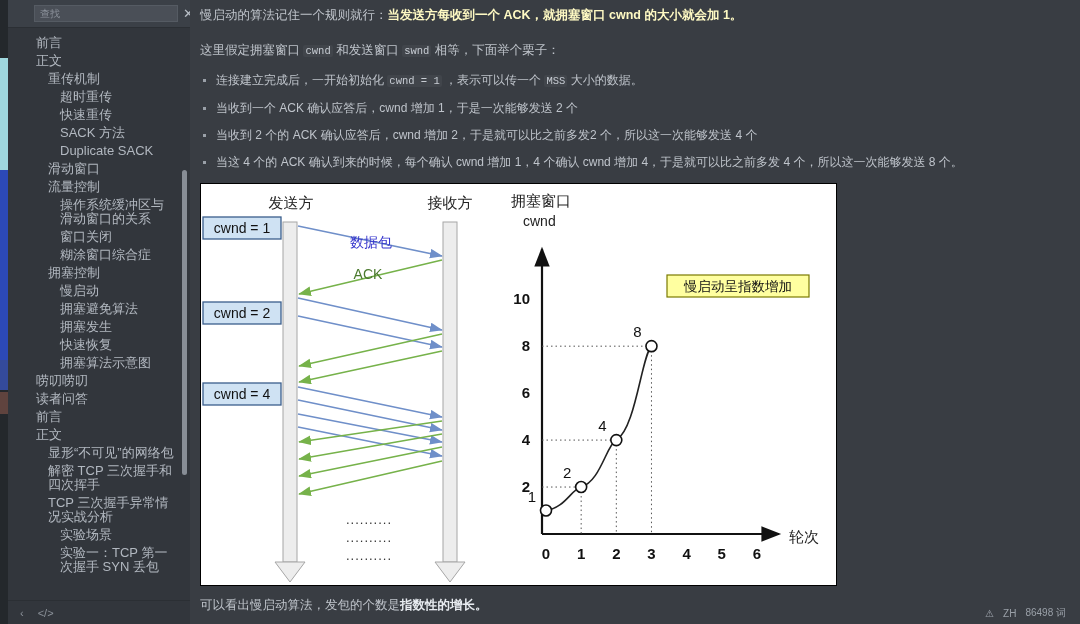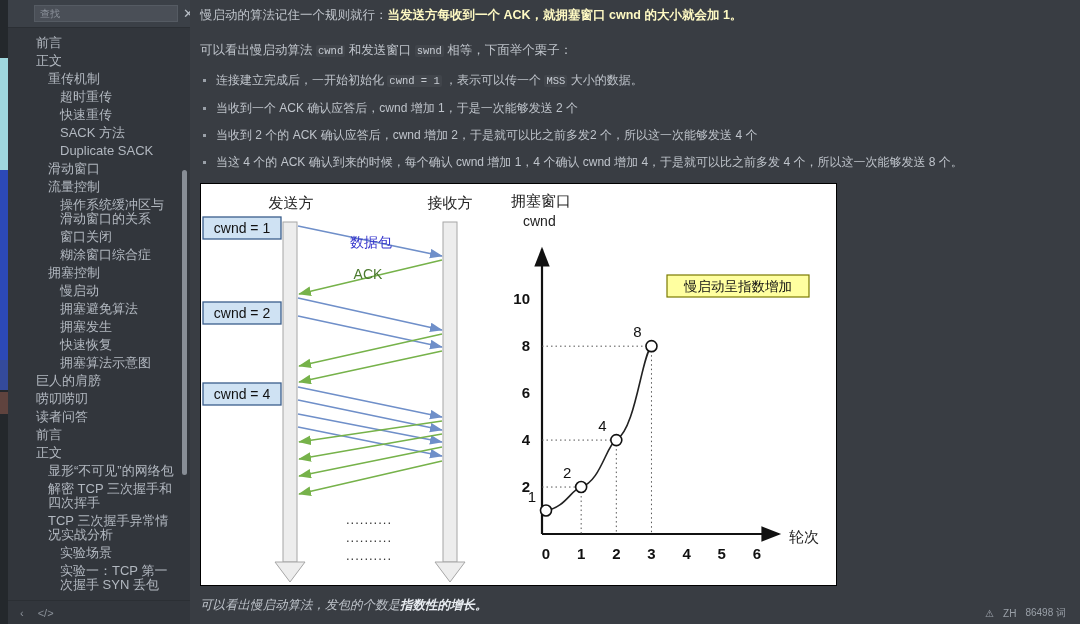--- a/index.html
+++ b/index.html
@@ -90,21 +90,21 @@
     width: 3px; height: 3px; background: #9aa0a8;
   }
 
   
   .figure {
     margin-top: 12px; width: 637px; height: 403px;
     background: #ffffff; border: 1px solid #000000; position: relative;
   }
   .figure svg { display: block; }
   .cap {
-    color: #bfc4cb; font-size: 12.5px; margin-top: 11px; font-style: italic;
+    color: #bfc4cb; font-size: 12.5px; margin-top: 11px;
   }
   .cap b { color: #e8ecf1; font-weight: bold; }
 
   .status {
     position: absolute; right: 14px; bottom: 4px;
     display: flex; align-items: center; gap: 9px;
     color: #9aa0a8; font-size: 10px;
   }
   .status .warn { font-size: 10px; }
 </style>
@@ -138,21 +138,20 @@
         <div class="toc-item lv1">流量控制</div>
         <div class="toc-item lv2">操作系统缓冲区与滑动窗口的关系</div>
         <div class="toc-item lv2">窗口关闭</div>
         <div class="toc-item lv2">糊涂窗口综合症</div>
         <div class="toc-item lv1">拥塞控制</div>
         <div class="toc-item lv2">慢启动</div>
         <div class="toc-item lv2">拥塞避免算法</div>
         <div class="toc-item lv2">拥塞发生</div>
         <div class="toc-item lv2">快速恢复</div>
         <div class="toc-item lv2">拥塞算法示意图</div>
-        <div class="toc-item lv0">巨人的肩膀</div>
         <div class="toc-item lv0">唠叨唠叨</div>
         <div class="toc-item lv0">读者问答</div>
         <div class="toc-item lv0">前言</div>
         <div class="toc-item lv0">正文</div>
         <div class="toc-item lv1">显形“不可见”的网络包</div>
         <div class="toc-item lv1">解密 TCP 三次握手和四次挥手</div>
         <div class="toc-item lv1">TCP 三次握手异常情况实战分析</div>
         <div class="toc-item lv2">实验场景</div>
         <div class="toc-item lv2">实验一：TCP 第一次握手 SYN 丢包</div>
       </nav>
@@ -165,21 +164,21 @@
     </div>
   </aside>
 
   <main class="main">
 
     <p class="para">
       <span>慢启动的算法记住一个规则就行：</span><b>当发送方每收到一个 ACK，就拥塞窗口 cwnd 的大小就会加 1。</b>
     </p>
 
     <p class="para" style="margin-top:16px;">
-      <span>可以看出慢启动算法 </span><span class="code">cwnd</span><span> 和发送窗口 </span><span class="code">swnd</span><span> 相等，下面举个栗子：</span>
+      <span>这里假定拥塞窗口 </span><span class="code">cwnd</span><span> 和发送窗口 </span><span class="code">swnd</span><span> 相等，下面举个栗子：</span>
     </p>
 
     <ul class="bullets" id="bullets">
         <li><span>连接建立完成后，一开始初始化 </span><span class="code">cwnd = 1</span><span> ，表示可以传一个 </span><span class="code">MSS</span><span> 大小的数据。</span></li>
         <li><span>当收到一个 ACK 确认应答后，cwnd 增加 1，于是一次能够发送 2 个</span></li>
         <li><span>当收到 2 个的 ACK 确认应答后，cwnd 增加 2，于是就可以比之前多发2 个，所以这一次能够发送 4 个</span></li>
         <li><span>当这 4 个的 ACK 确认到来的时候，每个确认 cwnd 增加 1，4 个确认 cwnd 增加 4，于是就可以比之前多发 4 个，所以这一次能够发送 8 个。</span></li>
       </ul>
 
     <div class="figure">

